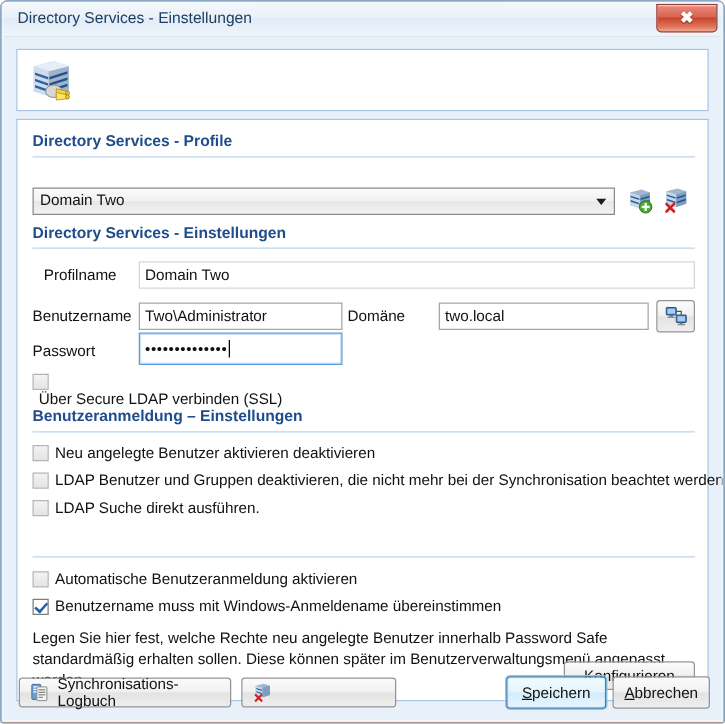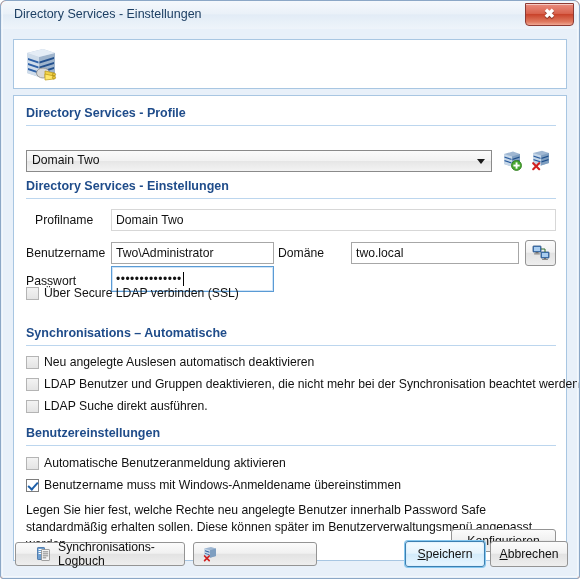--- a/index.html
+++ b/index.html
@@ -392,61 +392,60 @@
         </svg>
       </div>
 
 
       <div class="lbl" style="left:12px; top:178px;">Passwort</div>
       <div class="tfield focused" style="left:97px; top:170px; width:163px; height:26px; display:flex; align-items:center;">
         <span style="letter-spacing:0.5px; font-size:12px;">••••••••••••••</span>
           <span style="display:inline-block;width:1px;height:14px;background:#000;margin-left:1px;"></span>
       </div>
 
-      <div class="cbrow" style="left:12px; top:190px;">
+      <div class="cbrow" style="left:12px; top:202px;flex-direction:column;">
         <span class="cbox unchecked"></span>
         <span class="cblabel">Über Secure LDAP verbinden (SSL)</span>
       </div>
 
-      <div class="section-head" style="left:12px; top:230px;">Synchronisations – Automatische</div>
+      <div class="section-head" style="left:12px; top:230px;">Benutzeranmeldung – Einstellungen</div>
       <div class="section-rule" style="left:12px; top:249px; width:530px;"></div>
 
       <div class="cbrow" style="left:12px; top:259px;">
         <span class="cbox unchecked"></span>
-        <span class="cblabel">Neu angelegte Auslesen automatisch deaktivieren</span>
+        <span class="cblabel">Neu angelegte Benutzer aktivieren deaktivieren</span>
       </div>
       <div class="cbrow" style="left:12px; top:281px;">
         <span class="cbox unchecked"></span>
         <span class="cblabel">LDAP Benutzer und Gruppen deaktivieren, die nicht mehr bei der Synchronisation beachtet werden sollen.</span>
       </div>
       <div class="cbrow" style="left:12px; top:303px;">
         <span class="cbox unchecked"></span>
         <span class="cblabel">LDAP Suche direkt ausführen.</span>
       </div>
 
-      <div class="section-head" style="left:12px; top:330px;">Benutzereinstellungen</div>
       <div class="section-rule" style="left:12px; top:349px; width:530px;"></div>
 
       <div class="cbrow" style="left:12px; top:382px;">
         <span class="cbox checked"></span>
         <span class="cblabel">Benutzername muss mit Windows-Anmeldename übereinstimmen</span>
       </div>
       <div class="cbrow" style="left:12px; top:360px;">
         <span class="cbox unchecked"></span>
         <span class="cblabel">Automatische Benutzeranmeldung aktivieren</span>
       </div>
 
       <div class="para" style="left:12px; top:406px; width:530px;">Legen Sie hier fest, welche Rechte neu angelegte Benutzer innerhalb Password Safe standardmäßig erhalten sollen. Diese können später im Benutzerverwaltungsmenü angepasst werden.</div>
 
       <div class="btn" style="left:437px; top:433px; width:105px; height:23px;">
         <span>Konfigurieren</span>
       </div>
     </div>
 
-    <div class="btn" style="left:14px; top:513px; width:170px; height:24px; justify-content:flex-start; padding-left:20px;">
+    <div class="btn" style="left:14px; top:513px; width:170px; height:24px; justify-content:flex-start; padding-left:8px;">
       <span class="btn-ico">
         <svg viewBox="0 0 16 16" style="width:16px;height:16px;">
           <rect x="1.5" y="1.5" width="7" height="12" rx="0.6" fill="#6f9fd0" stroke="#3a6ba3" stroke-width="0.8"></rect>
           <rect x="2.6" y="3" width="4.8" height="1" fill="#ffffff"></rect>
           <rect x="2.6" y="5" width="4.8" height="1" fill="#ffffff"></rect>
           <rect x="2.6" y="7" width="4.8" height="1" fill="#ffffff"></rect>
           <rect x="5.5" y="3.5" width="8" height="11" rx="0.6" fill="#f4f4f4" stroke="#8a8a8a" stroke-width="0.8"></rect>
           <rect x="6.8" y="5.4" width="5.4" height="0.9" fill="#7a7a7a"></rect>
           <rect x="6.8" y="7.4" width="5.4" height="0.9" fill="#7a7a7a"></rect>
           <rect x="6.8" y="9.4" width="5.4" height="0.9" fill="#7a7a7a"></rect>

